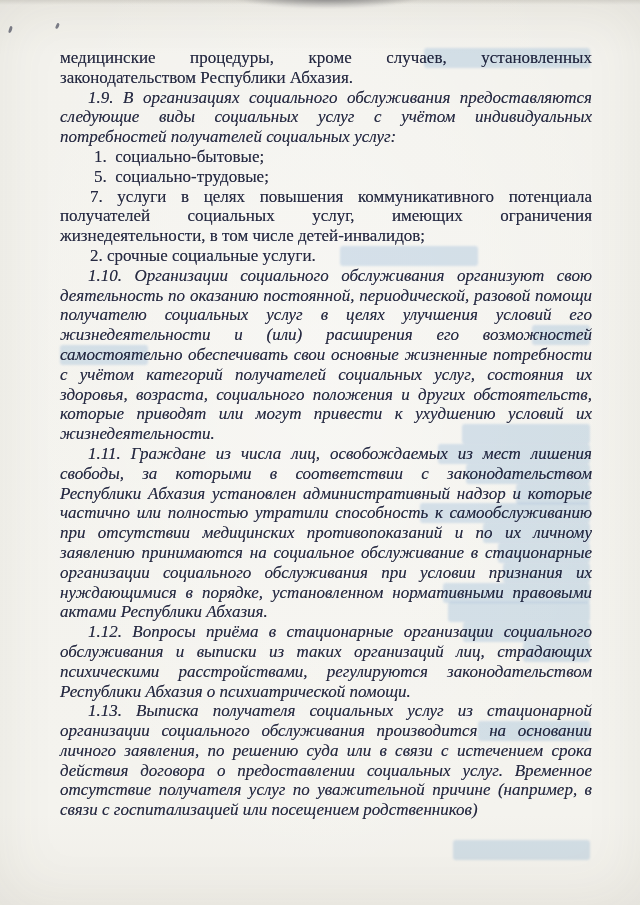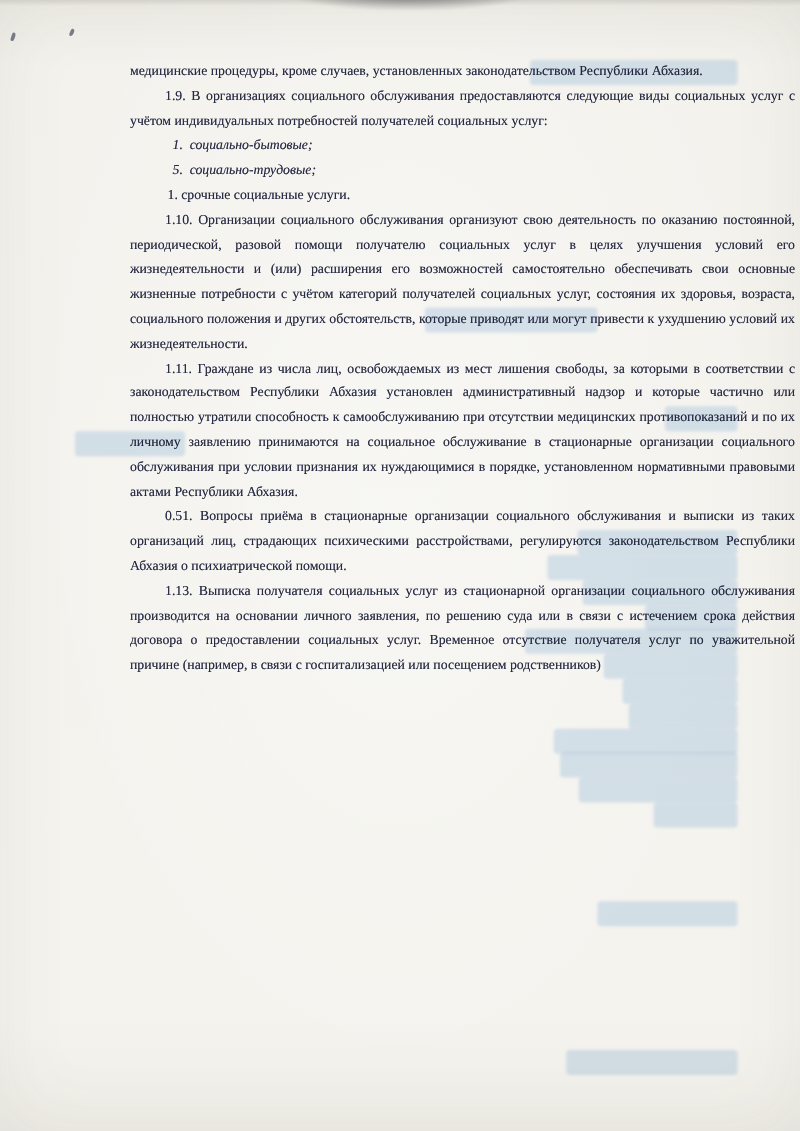--- a/index.html
+++ b/index.html
@@ -18,29 +18,28 @@
       linear-gradient(180deg, #eeece6 0%, #f3f2ed 6%, #f4f3ee 90%, #efede7 100%);
     box-shadow: inset 0 0 60px rgba(90,85,70,0.08);
   }
   
   .text-block {
     position: absolute;
     left: 60px;
     top: 48px;
     width: 532px;
     color: #262a42;
-    font-size: 11px;
+    font-size: 17px;
     line-height: 19.8px;
     text-align: justify;
     text-shadow: 0 0 0.5px rgba(38,42,66,0.55);
-    margin-left: 44px;
   }
   .text-block p { text-align: justify; }
-  p.indent     { text-indent: 28px; }
-  p.list       { margin-left: 34px; font-style: italic; }
+  p.indent     { text-indent: 28px; font-style: italic; }
+  p.list       { margin-left: 34px; }
   p.list-wrap  { text-indent: 34px; }
   p.num-indent { text-indent: 30px; }
 
   
   .smudge-top {
     position: absolute;
     left: 235px; top: -6px;
     width: 185px; height: 14px;
     background: radial-gradient(ellipse at 50% 0%, rgba(55,55,62,0.65), rgba(55,55,62,0.15) 60%, rgba(55,55,62,0) 75%);
     filter: blur(1px);
@@ -75,24 +74,25 @@
   <div class="edge-shadow-top"></div>
   <div class="smudge-top"></div>
   <span class="mark mark-1"></span>
   <span class="mark mark-2"></span>
 
   <div class="text-block">
     <p>медицинские процедуры, кроме случаев, установленных законодательством Республики Абхазия.</p>
     <p class="indent">1.9. В организациях социального обслуживания предоставляются следующие виды социальных услуг с учётом индивидуальных потребностей получателей социальных услуг:</p>
     <p class="list">1.&nbsp;&nbsp;социально-бытовые;</p>
     <p class="list">5.&nbsp;&nbsp;социально-трудовые;</p>
-    <p class="num-indent">1. срочные социальные услуги.</p>
+    <p class="num-indent">7. услуги в целях повышения коммуникативного потенциала получателей социальных услуг, имеющих ограничения жизнедеятельности, в том числе детей-инвалидов;</p>
+    <p class="num-indent">2. срочные социальные услуги.</p>
     <p class="indent">1.10. Организации социального обслуживания организуют свою деятельность по оказанию постоянной, периодической, разовой помощи получателю социальных услуг в целях улучшения условий его жизнедеятельности и (или) расширения его возможностей самостоятельно обеспечивать свои основные жизненные потребности с учётом категорий получателей социальных услуг, состояния их здоровья, возраста, социального положения и других обстоятельств, которые приводят или могут привести к ухудшению условий их жизнедеятельности.</p>
     <p class="indent">1.11. Граждане из числа лиц, освобождаемых из мест лишения свободы, за которыми в соответствии с законодательством Республики Абхазия установлен административный надзор и которые частично или полностью утратили способность к самообслуживанию при отсутствии медицинских противопоказаний и по их личному заявлению принимаются на социальное обслуживание в стационарные организации социального обслуживания при условии признания их нуждающимися в порядке, установленном нормативными правовыми актами Республики Абхазия.</p>
-    <p class="indent">0.51. Вопросы приёма в стационарные организации социального обслуживания и выписки из таких организаций лиц, страдающих психическими расстройствами, регулируются законодательством Республики Абхазия о психиатрической помощи.</p>
+    <p class="indent">1.12. Вопросы приёма в стационарные организации социального обслуживания и выписки из таких организаций лиц, страдающих психическими расстройствами, регулируются законодательством Республики Абхазия о психиатрической помощи.</p>
     <p class="indent">1.13. Выписка получателя социальных услуг из стационарной организации социального обслуживания производится на основании личного заявления, по решению суда или в связи с истечением срока действия договора о предоставлении социальных услуг. Временное отсутствие получателя услуг по уважительной причине (например, в связи с госпитализацией или посещением родственников)</p>
   </div>
 
   <div>
     <div class="tint" style="left:424px; top:48px;  width:166px; height:20px;"></div>
     <div class="tint" style="left:340px; top:246px; width:138px; height:20px;"></div>
     <div class="tint" style="left:532px; top:325px; width:58px;  height:20px;"></div>
     <div class="tint" style="left:60px;  top:345px; width:88px;  height:20px;"></div>
     <div class="tint" style="left:462px; top:424px; width:128px; height:20px;"></div>
     <div class="tint" style="left:438px; top:444px; width:152px; height:20px;"></div>

